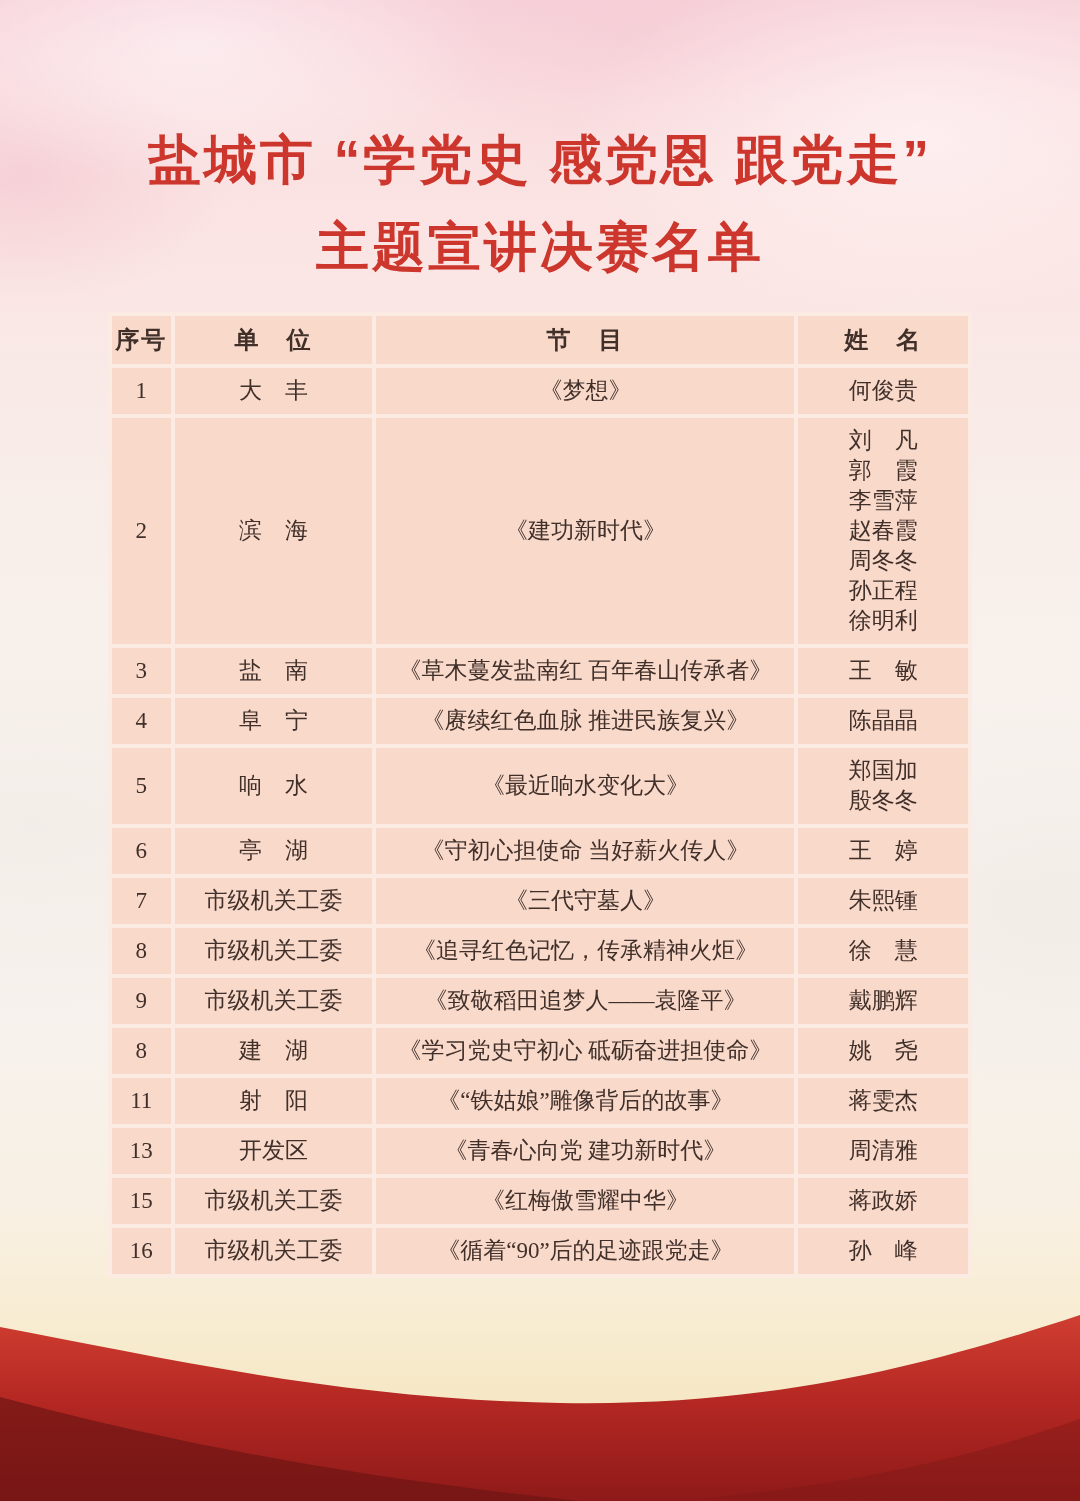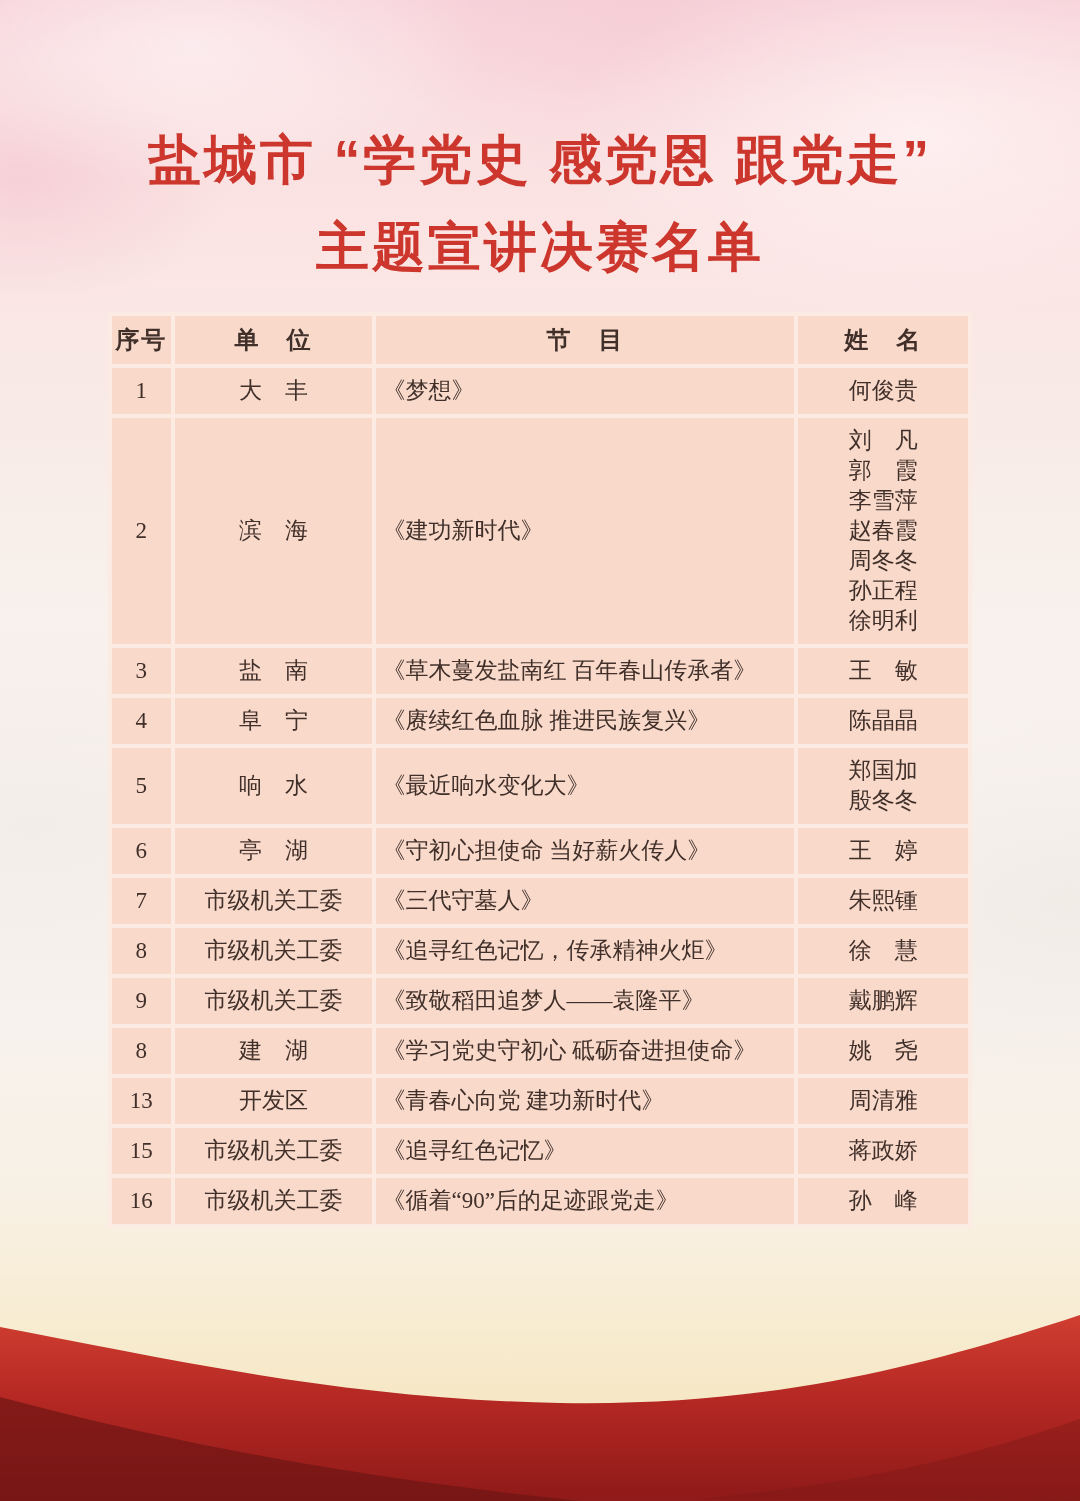--- a/index.html
+++ b/index.html
@@ -34,21 +34,21 @@
     font-family:"Liberation Serif",serif;
     vertical-align:middle;overflow:hidden;
   }
   .roster th{font-size:24px;font-weight:bold;height:46px;letter-spacing:2px;}
   .roster td{font-size:23px;line-height:30px;padding:8px 6px;}
   .col-no{width:58px;}
   .col-unit{width:196px;}
   .col-program{width:414px;}
   .col-names{width:168px;}
   .cell-no,.cell-unit,.cell-names{text-align:center;}
-  .cell-program{text-align:left;padding-left:26px;}
+  .cell-program{text-align:center;padding-left:26px;}
   .bottom-wave{position:absolute;left:0;bottom:0;width:1080px;height:232px;display:block;}
 </style>
 </head>
 <body>
 
 <div class="page">
 
   <div class="title">
     <div>盐城市 “学党史 感党恩 跟党走”</div>
     <div>主题宣讲决赛名单</div>
@@ -151,31 +151,39 @@
     </tr>
         <tr>
       <td class="cell-no">8</td>
       <td class="cell-unit">建　湖</td>
       <td class="cell-program">《学习党史守初心 砥砺奋进担使命》</td>
       <td class="cell-names">
             <div>姚　尧</div>
           </td>
     </tr>
         <tr>
+      <td class="cell-no">11</td>
+      <td class="cell-unit">射　阳</td>
+      <td class="cell-program">《“铁姑娘”雕像背后的故事》</td>
+      <td class="cell-names">
+            <div>蒋雯杰</div>
+          </td>
+    </tr>
+        <tr>
       <td class="cell-no">13</td>
       <td class="cell-unit">开发区</td>
       <td class="cell-program">《青春心向党 建功新时代》</td>
       <td class="cell-names">
             <div>周清雅</div>
           </td>
     </tr>
         <tr>
       <td class="cell-no">15</td>
       <td class="cell-unit">市级机关工委</td>
-      <td class="cell-program">《追寻红色记忆》</td>
+      <td class="cell-program">《红梅傲雪耀中华》</td>
       <td class="cell-names">
             <div>蒋政娇</div>
           </td>
     </tr>
         <tr>
       <td class="cell-no">16</td>
       <td class="cell-unit">市级机关工委</td>
       <td class="cell-program">《循着“90”后的足迹跟党走》</td>
       <td class="cell-names">
             <div>孙　峰</div>

